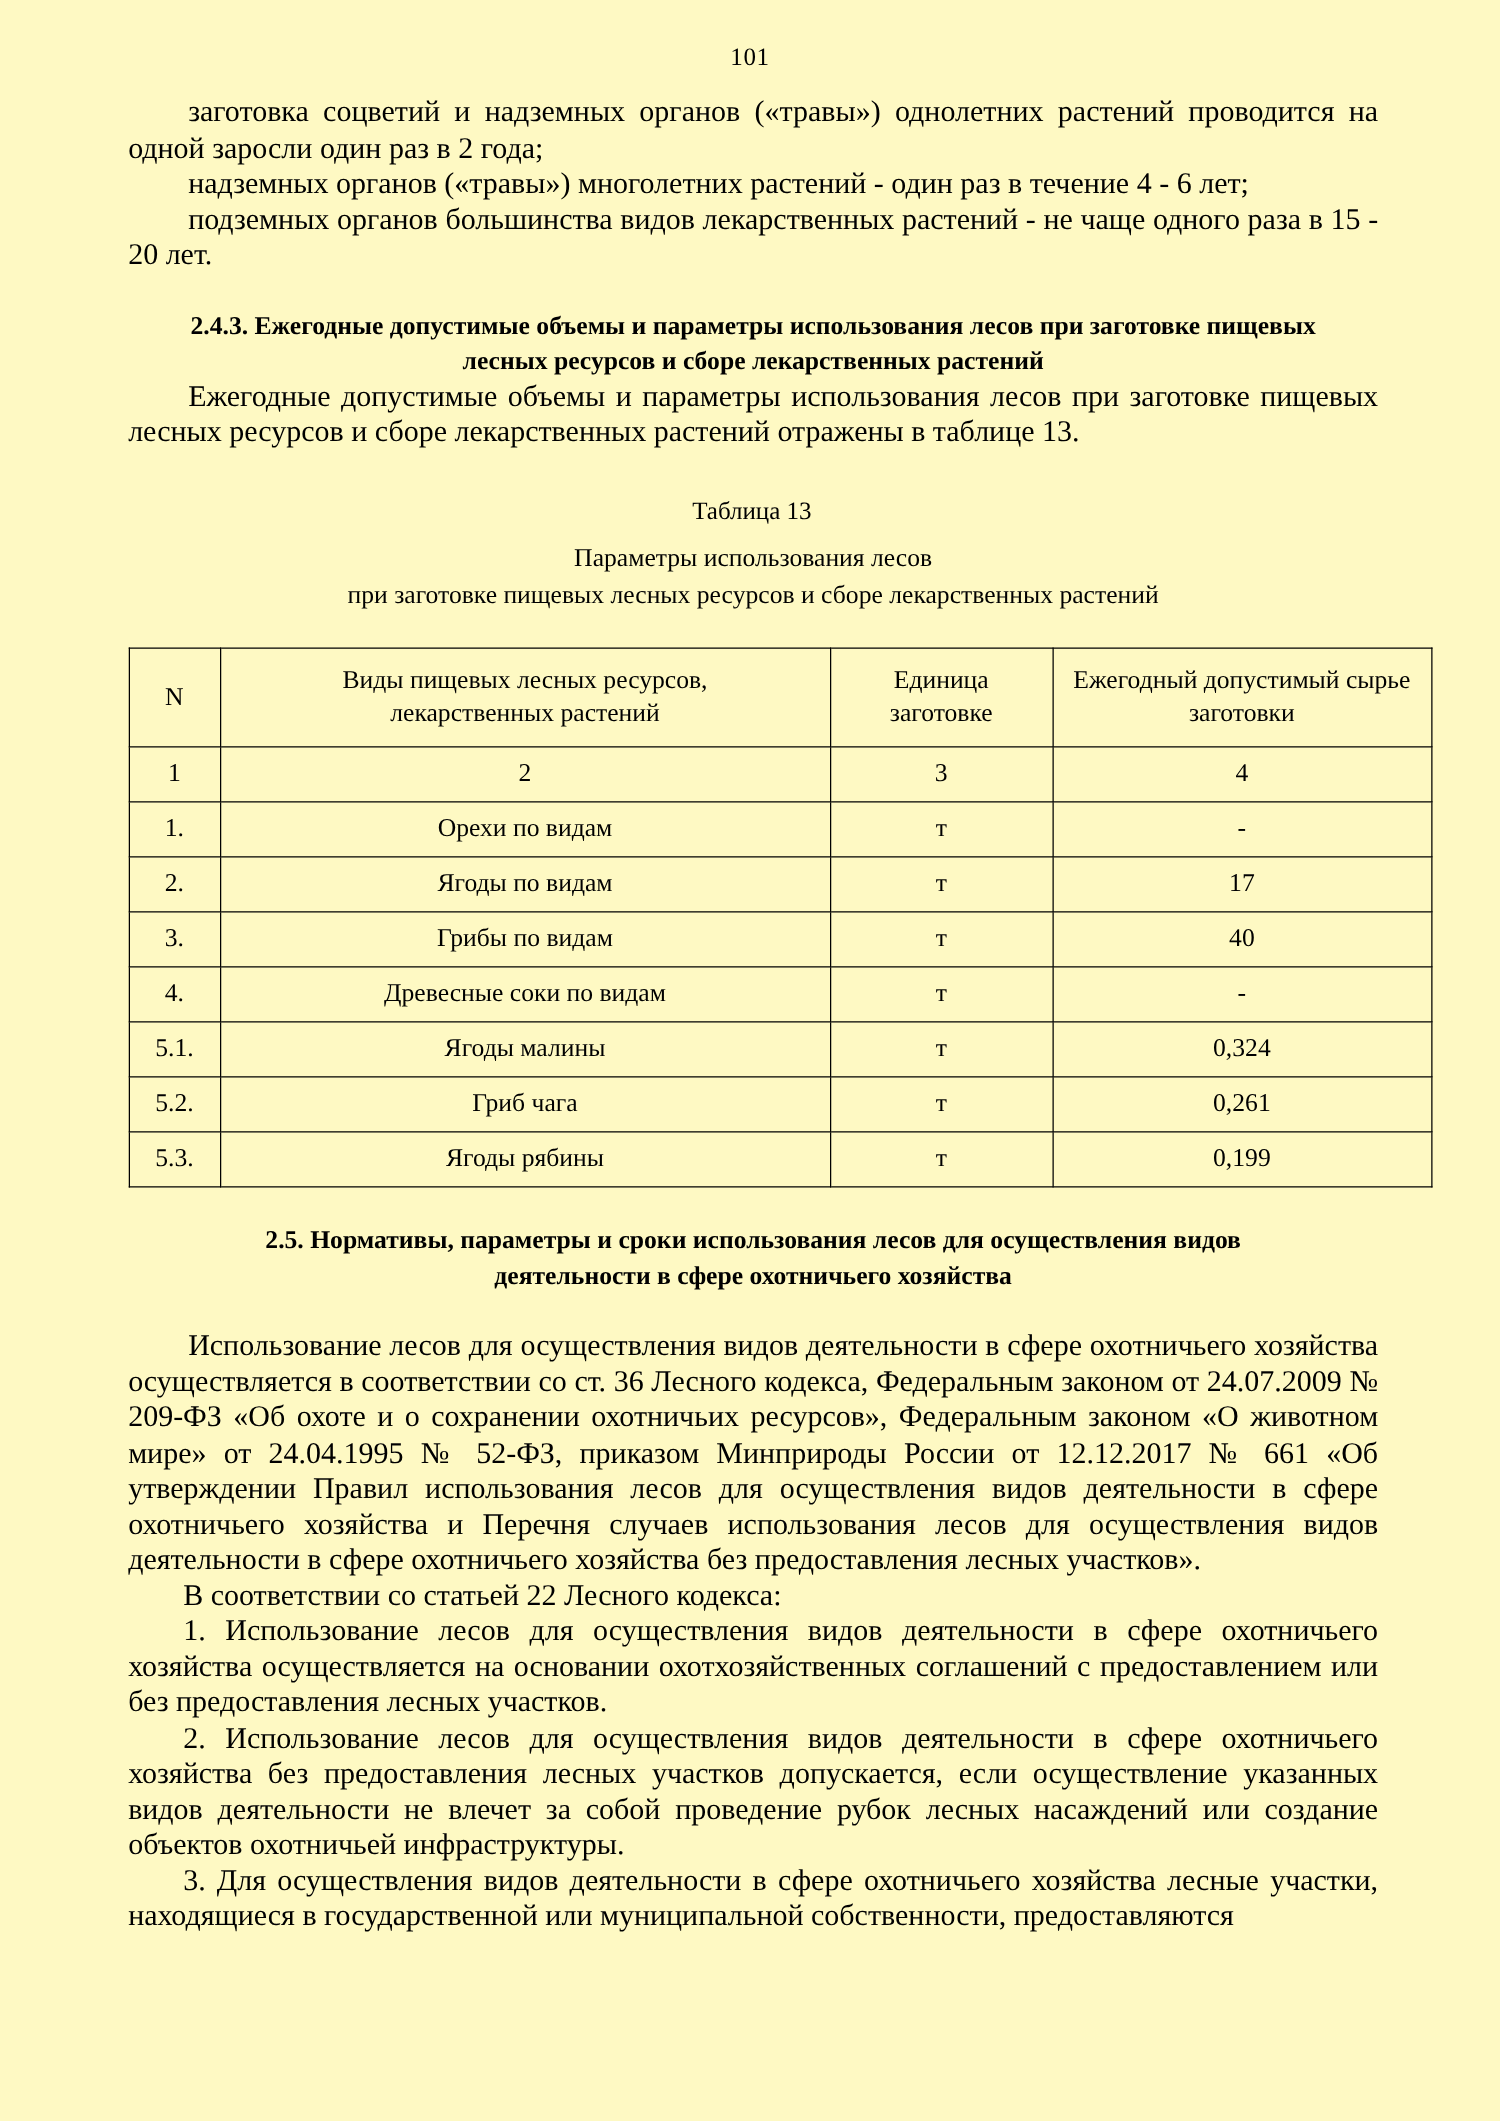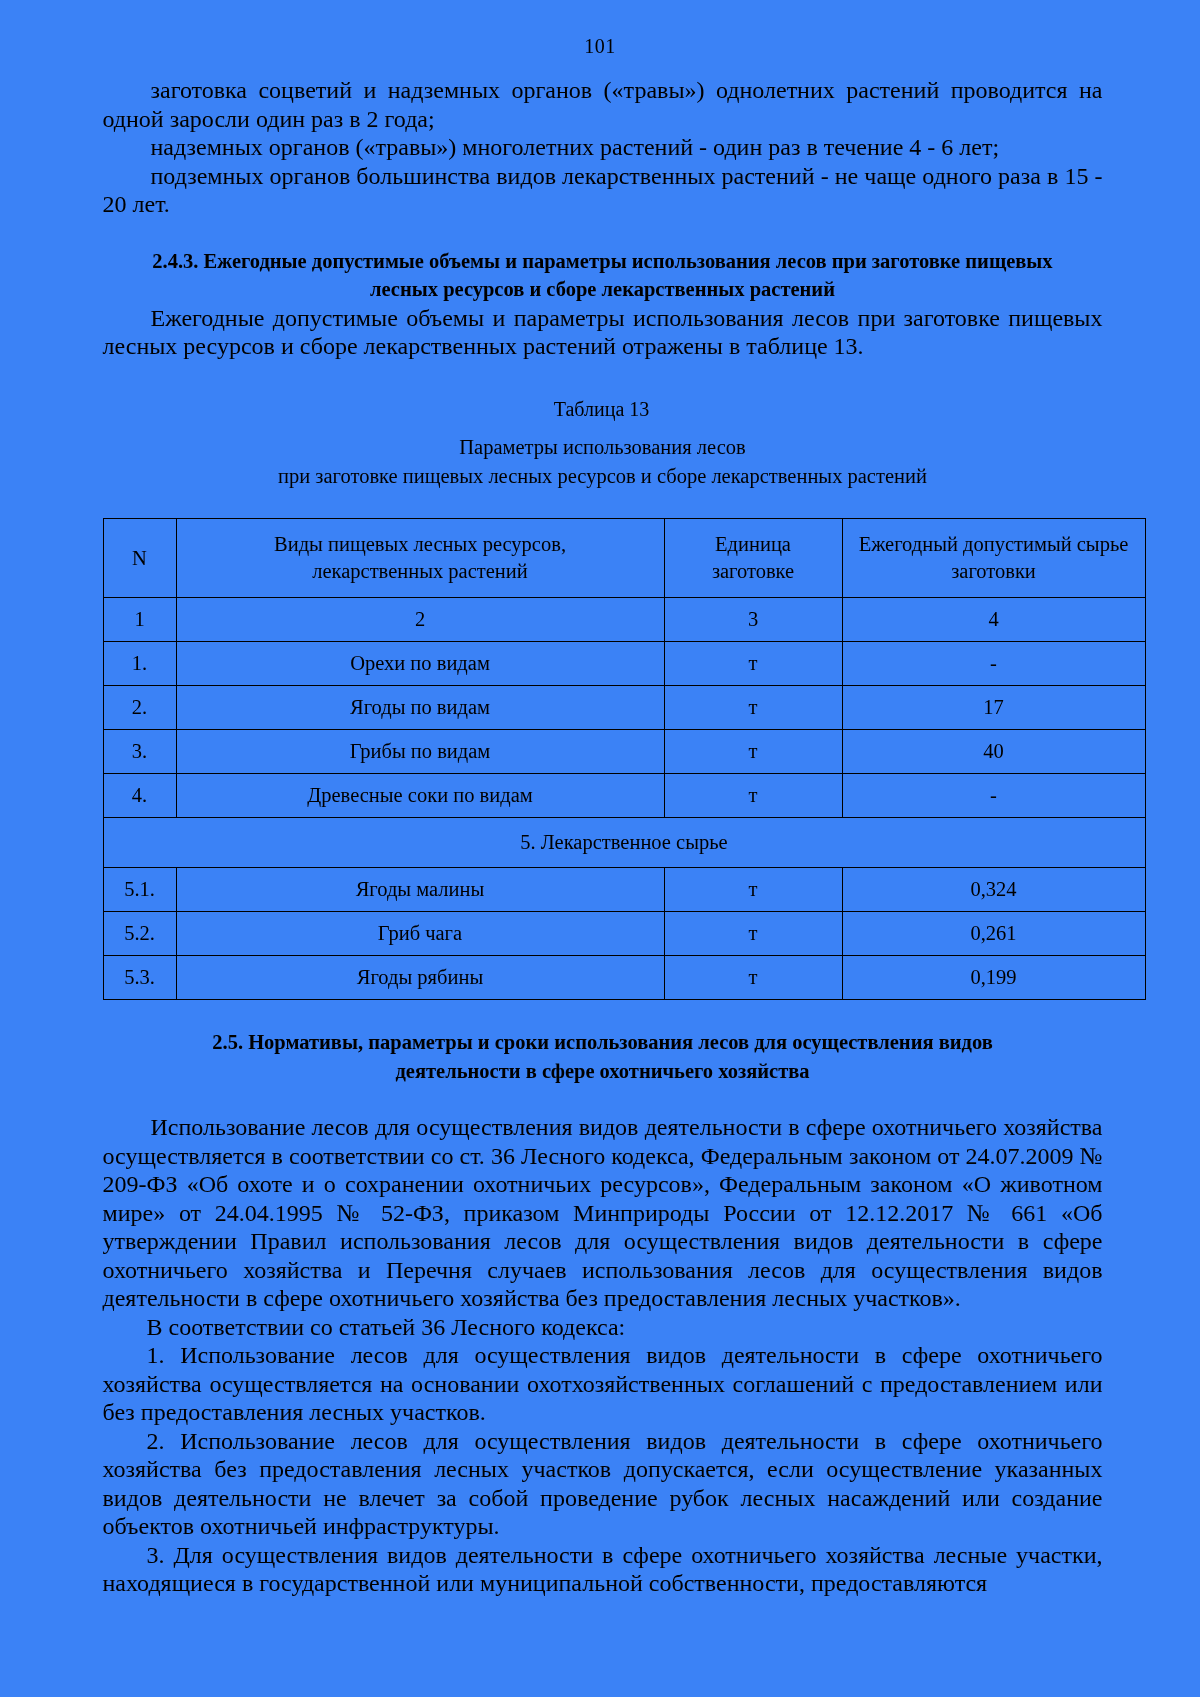--- a/index.html
+++ b/index.html
@@ -4,21 +4,21 @@
 <style>
   html, body {
     margin: 0;
     padding: 0;
     background: #ffffff;
   }
   .page {
     position: relative;
     width: 1200px;
     height: 1697px;
-    background: #3b82f6;
+    background: #fef9c3;
     font-family: "Liberation Serif", "DejaVu Serif", serif;
     color: #000000;
     box-sizing: border-box;
     overflow: hidden;
   }
   .page-number {
     text-align: center;
     font-size: 20px;
     line-height: 1;
     padding-top: 36px;
@@ -162,23 +162,20 @@
           <td class="unit">т</td>
           <td class="vol">40</td>
         </tr>
         <tr>
           <td class="num">4.</td>
           <td class="kind">Древесные соки по видам</td>
           <td class="unit">т</td>
           <td class="vol">-</td>
         </tr>
 
-        <tr class="span-row">
-          <td colspan="4">5. Лекарственное сырье</td>
-        </tr>
 
         <tr>
           <td class="num">5.1.</td>
           <td class="kind">Ягоды малины</td>
           <td class="unit">т</td>
           <td class="vol">0,324</td>
         </tr>
         <tr>
           <td class="num">5.2.</td>
           <td class="kind">Гриб чага</td>
@@ -194,19 +191,19 @@
       </tbody>
     </table>
 
     <div class="spacer-28"></div>
 
     <h3 class="section-heading sec25">2.5. Нормативы, параметры и сроки использования лесов для осуществления видов деятельности в сфере охотничьего хозяйства</h3>
 
     <div class="spacer-28"></div>
 
     <p class="indent">Использование лесов для осуществления видов деятельности в сфере охотничьего хозяйства осуществляется в соответствии со ст. 36 Лесного кодекса, Федеральным законом от 24.07.2009 № 209-ФЗ «Об охоте и о сохранении охотничьих ресурсов», Федеральным законом «О животном мире» от 24.04.1995 № 52-ФЗ, приказом Минприроды России от 12.12.2017 № 661 «Об утверждении Правил использования лесов для осуществления видов деятельности в сфере охотничьего хозяйства и Перечня случаев использования лесов для осуществления видов деятельности в сфере охотничьего хозяйства без предоставления лесных участков».</p>
-    <p class="indent-sm">В соответствии со статьей 36 Лесного кодекса:</p>
+    <p class="indent-sm">В соответствии со статьей 22 Лесного кодекса:</p>
     <p class="indent-sm">1. Использование лесов для осуществления видов деятельности в сфере охотничьего хозяйства осуществляется на основании охотхозяйственных соглашений с предоставлением или без предоставления лесных участков.</p>
     <p class="indent-sm">2. Использование лесов для осуществления видов деятельности в сфере охотничьего хозяйства без предоставления лесных участков допускается, если осуществление указанных видов деятельности не влечет за собой проведение рубок лесных насаждений или создание объектов охотничьей инфраструктуры.</p>
     <p class="indent-sm">3. Для осуществления видов деятельности в сфере охотничьего хозяйства лесные участки, находящиеся в государственной или муниципальной собственности, предоставляются</p>
 
   </div>
 </div>
 
 </body></html>

